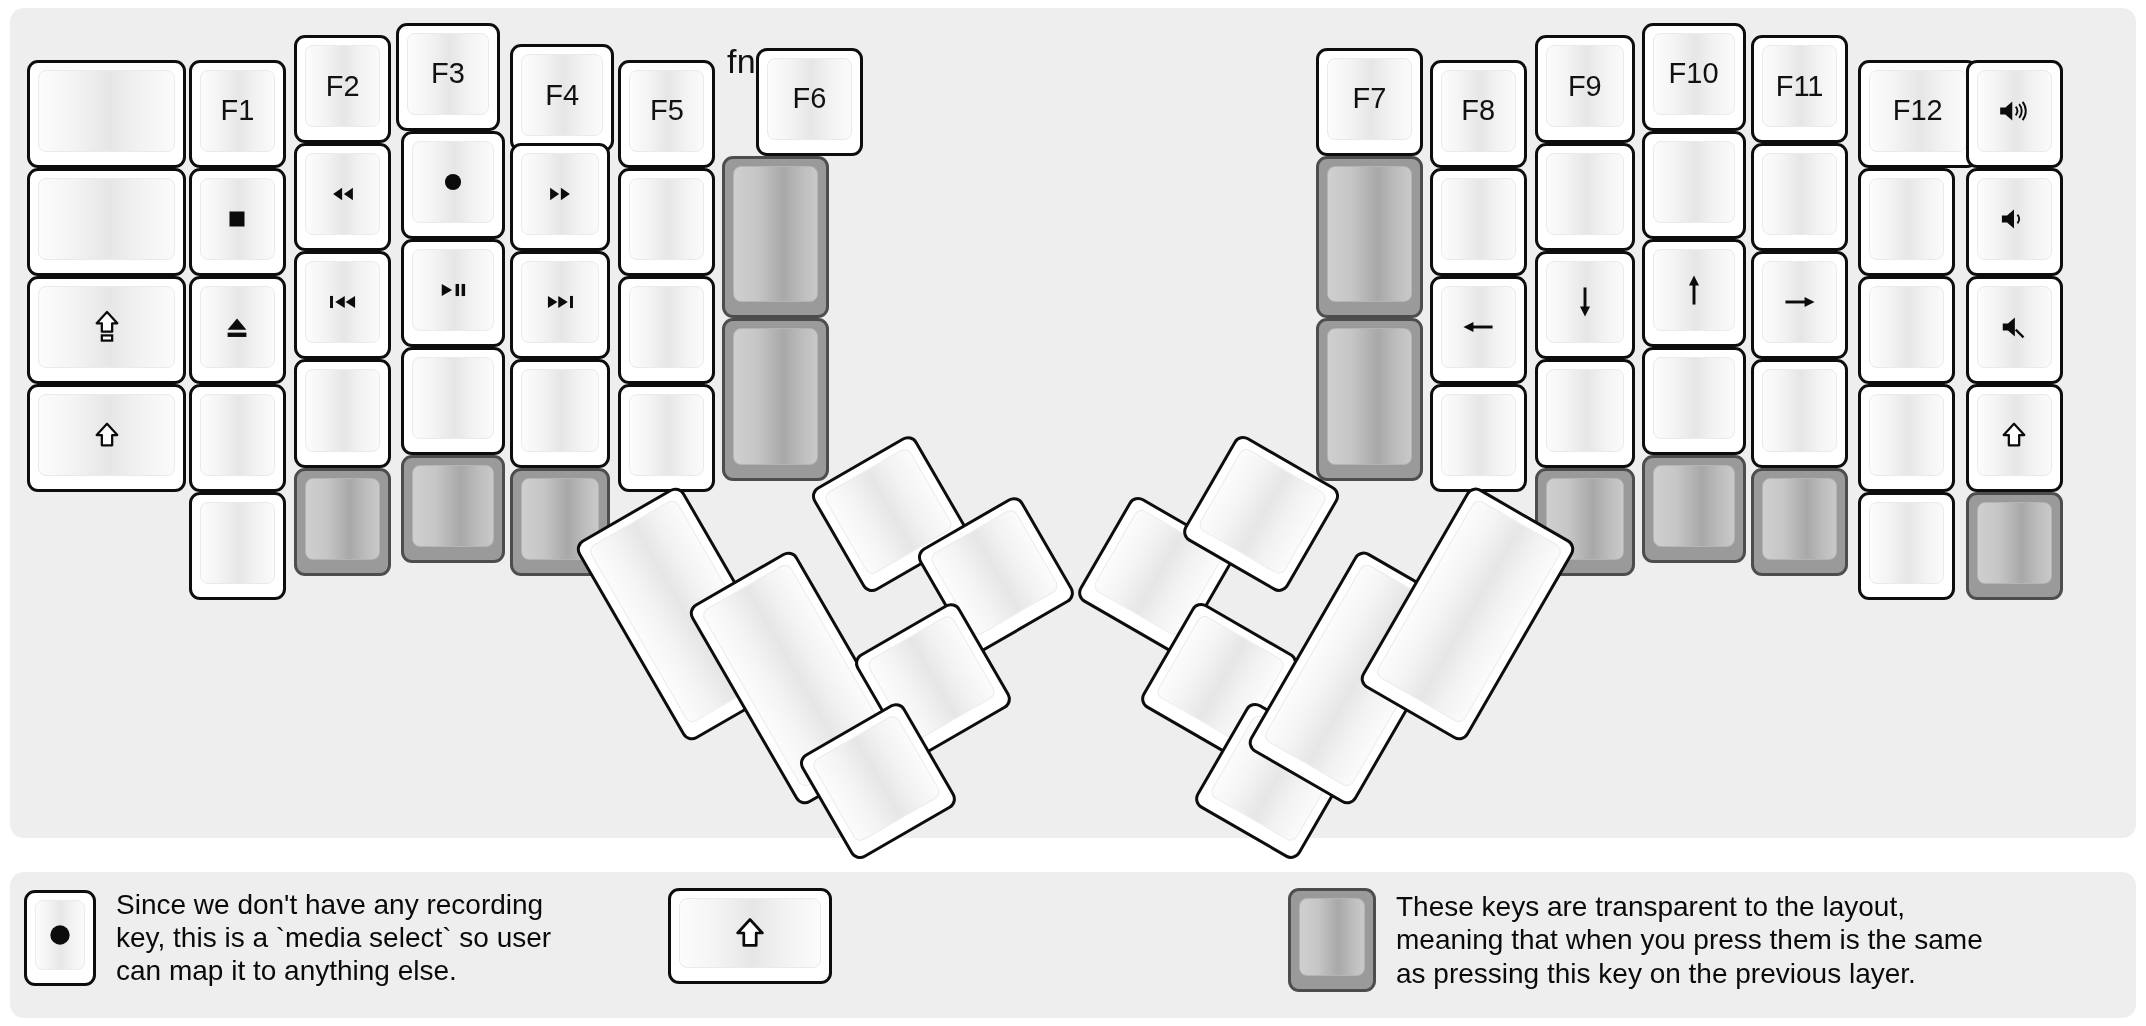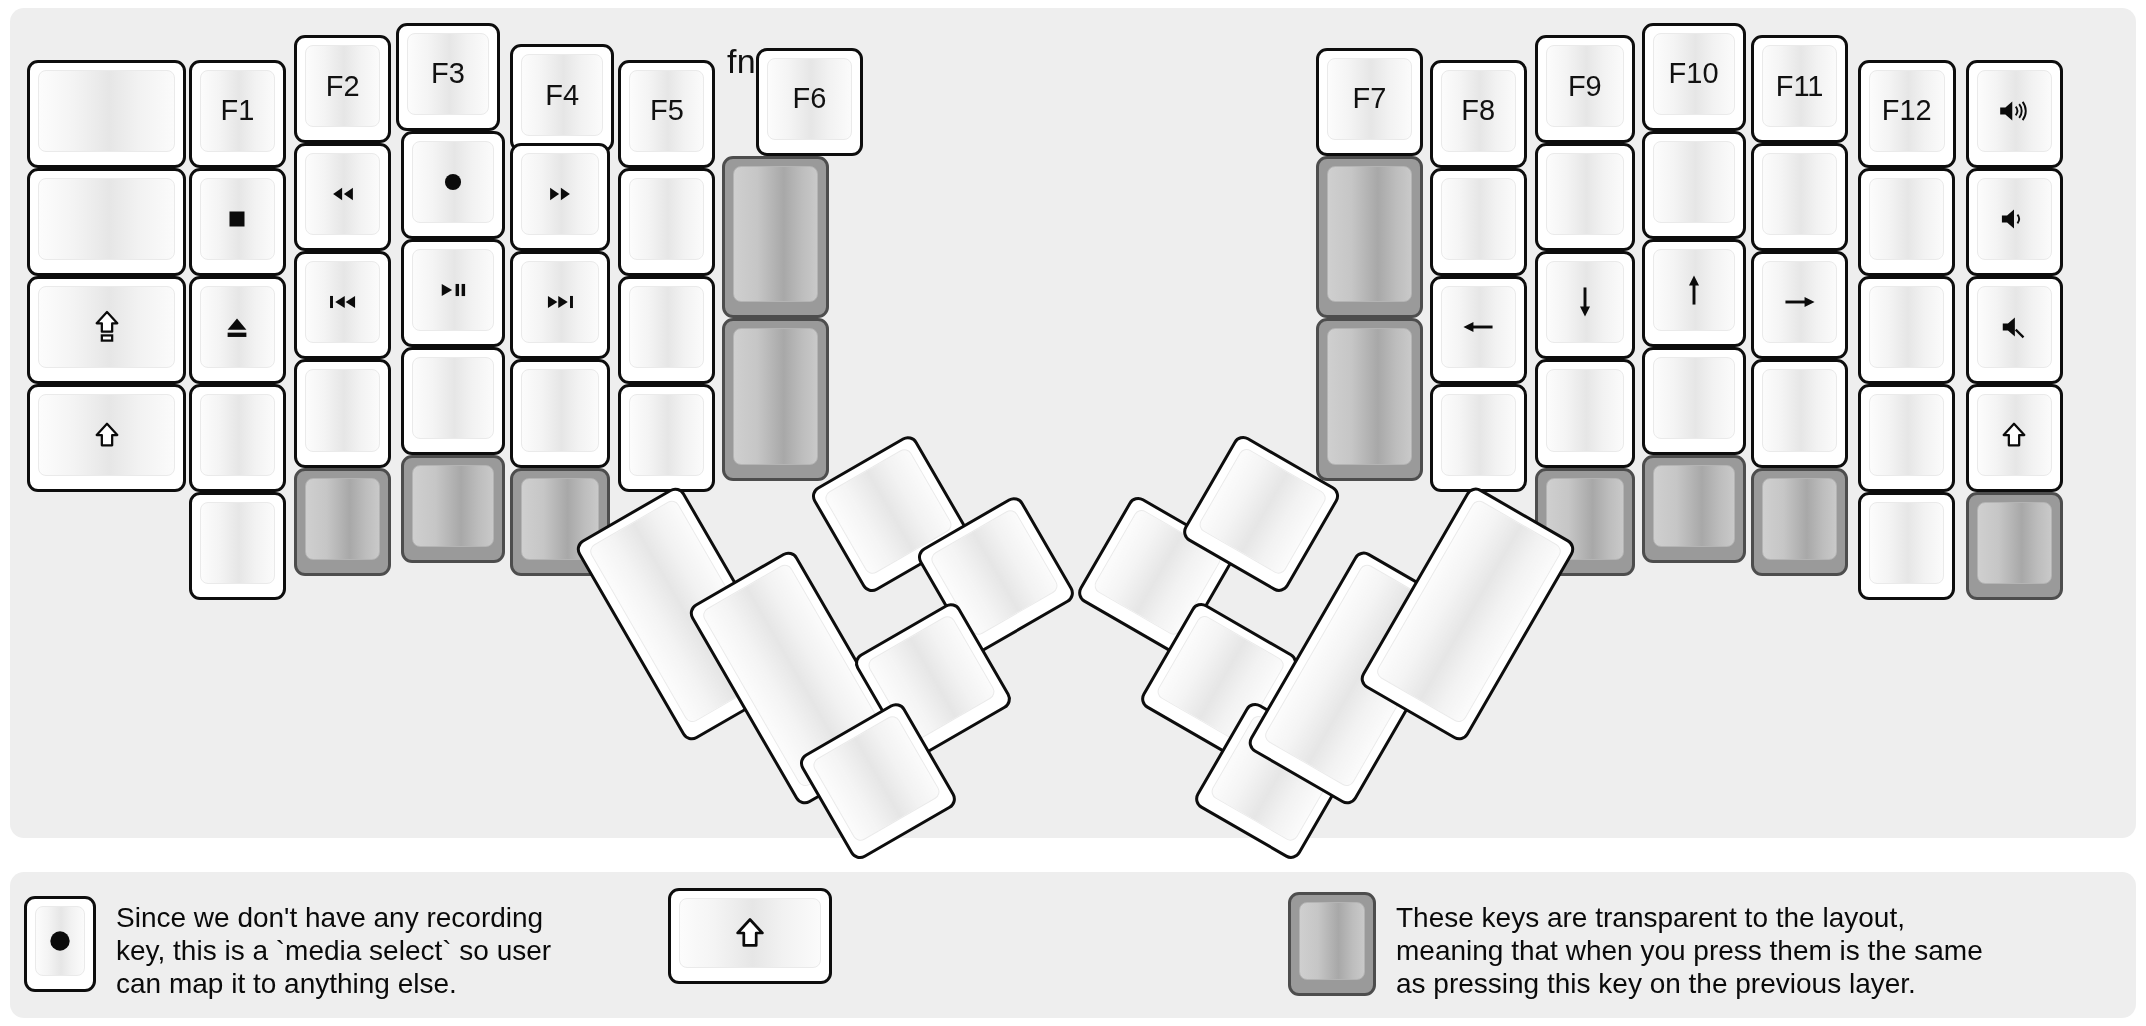--- a/index.html
+++ b/index.html
@@ -23,21 +23,21 @@
   .key .glyph{line-height:1;color:#0b0b0b;display:block;}
 
   
   .key.trans{border-color:#4d4d4d;background:#9a9a9a;}
   .key.trans > .cap{background:linear-gradient(90deg,#cfcfcf 0%,#c6c6c6 28%,#a8a8a8 60%,#bdbdbd 82%,#c9c9c9 100%);
        border-color:#b4b4b4;}
 
   
   .legend-item{position:absolute;display:flex;align-items:center;}
   .legend-key{position:relative;flex:0 0 auto;}
-  .legend-text{margin-left:20px;font-size:28px;color:#0a0a0a;line-height:1.18;white-space:pre-line;margin-top:13px;}
+  .legend-text{margin-left:20px;font-size:28px;color:#0a0a0a;line-height:1.18;white-space:pre-line;}
 
   svg{display:block;}
 </style>
 </head>
 <body>
 
 <div id="root">
 
   <div class="panel" id="kb-panel"></div>
 
@@ -316,21 +316,21 @@
             </svg>
           </span>
         </div>
       </div>
       <div class="key" style="left: 1751.04px; top: 359.472px; width: 97.128px; height: 108.072px;">
         <div class="cap"></div>
       </div>
       <div class="key trans" style="left: 1751.04px; top: 467.544px; width: 97.128px; height: 108.072px;">
         <div class="cap"></div>
       </div>
-      <div class="key" style="left: 1857.74px; top: 59.88px; width: 98px; height: 108.072px;">
+      <div class="key" style="left: 1857.74px; top: 59.88px; width: 120px; height: 108.072px;">
         <div class="cap">
           <span class="lbl">F12</span>
         </div>
       </div>
       <div class="key" style="left: 1857.74px; top: 167.952px; width: 97.128px; height: 108.072px;">
         <div class="cap"></div>
       </div>
       <div class="key" style="left: 1857.74px; top: 276.024px; width: 97.128px; height: 108.072px;">
         <div class="cap"></div>
       </div>

